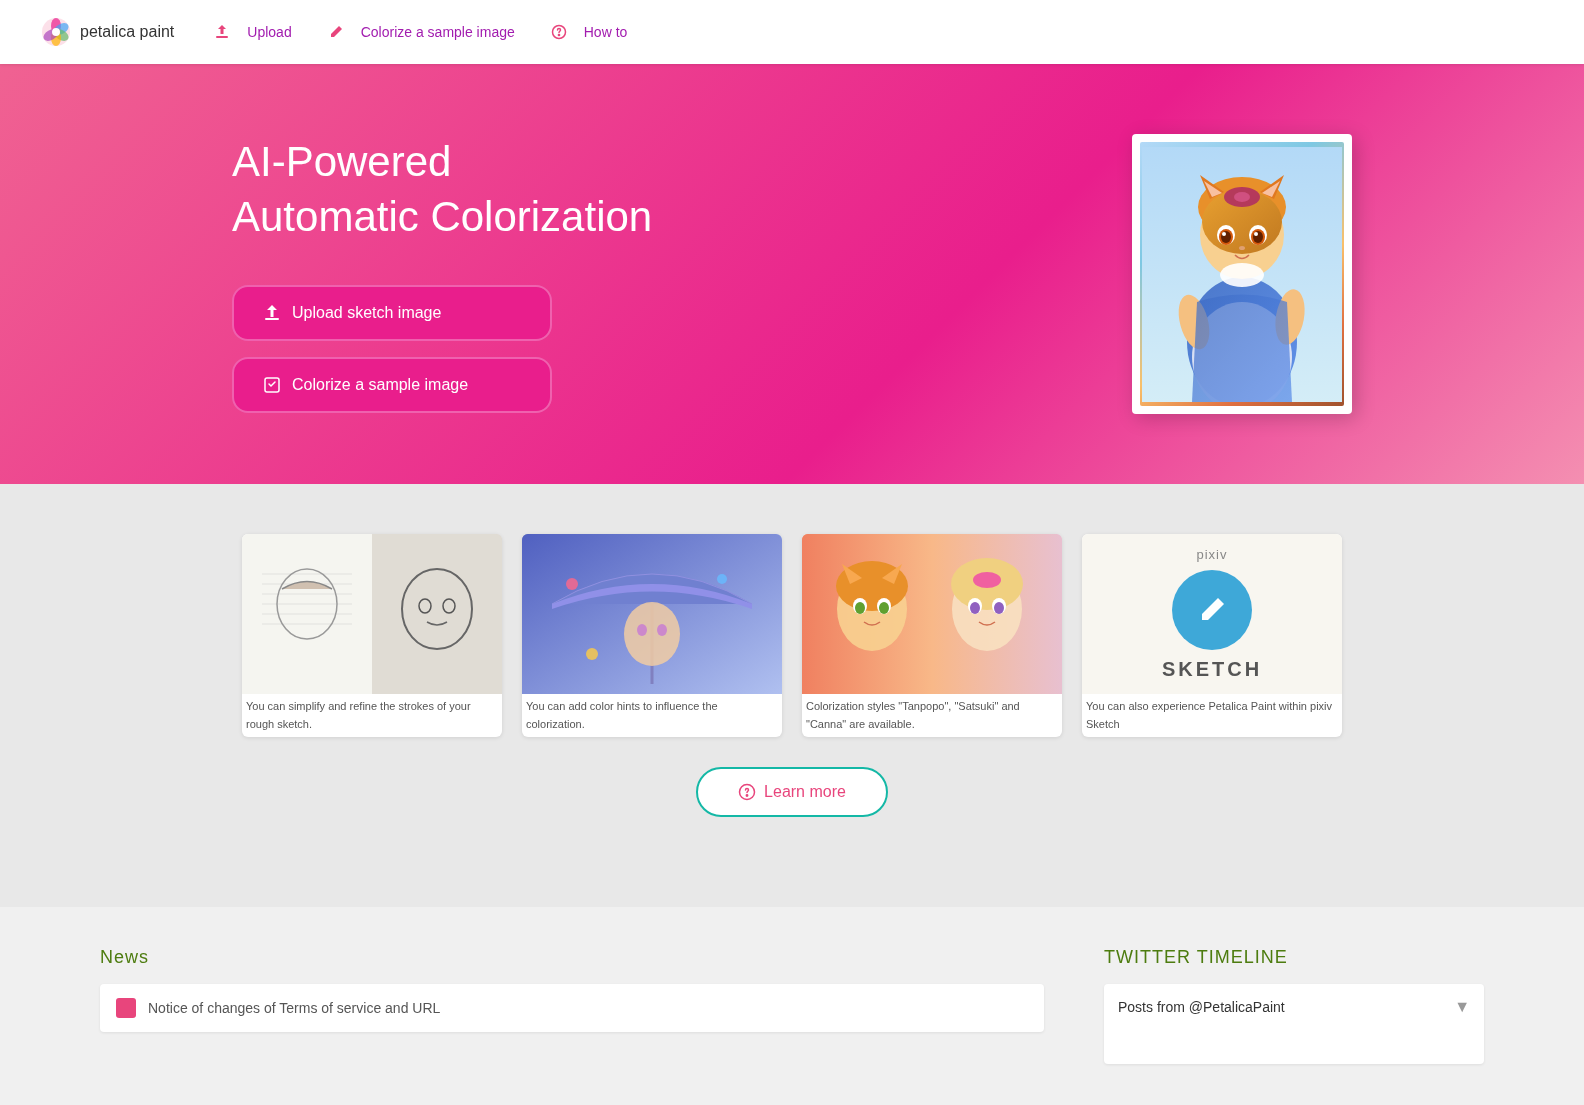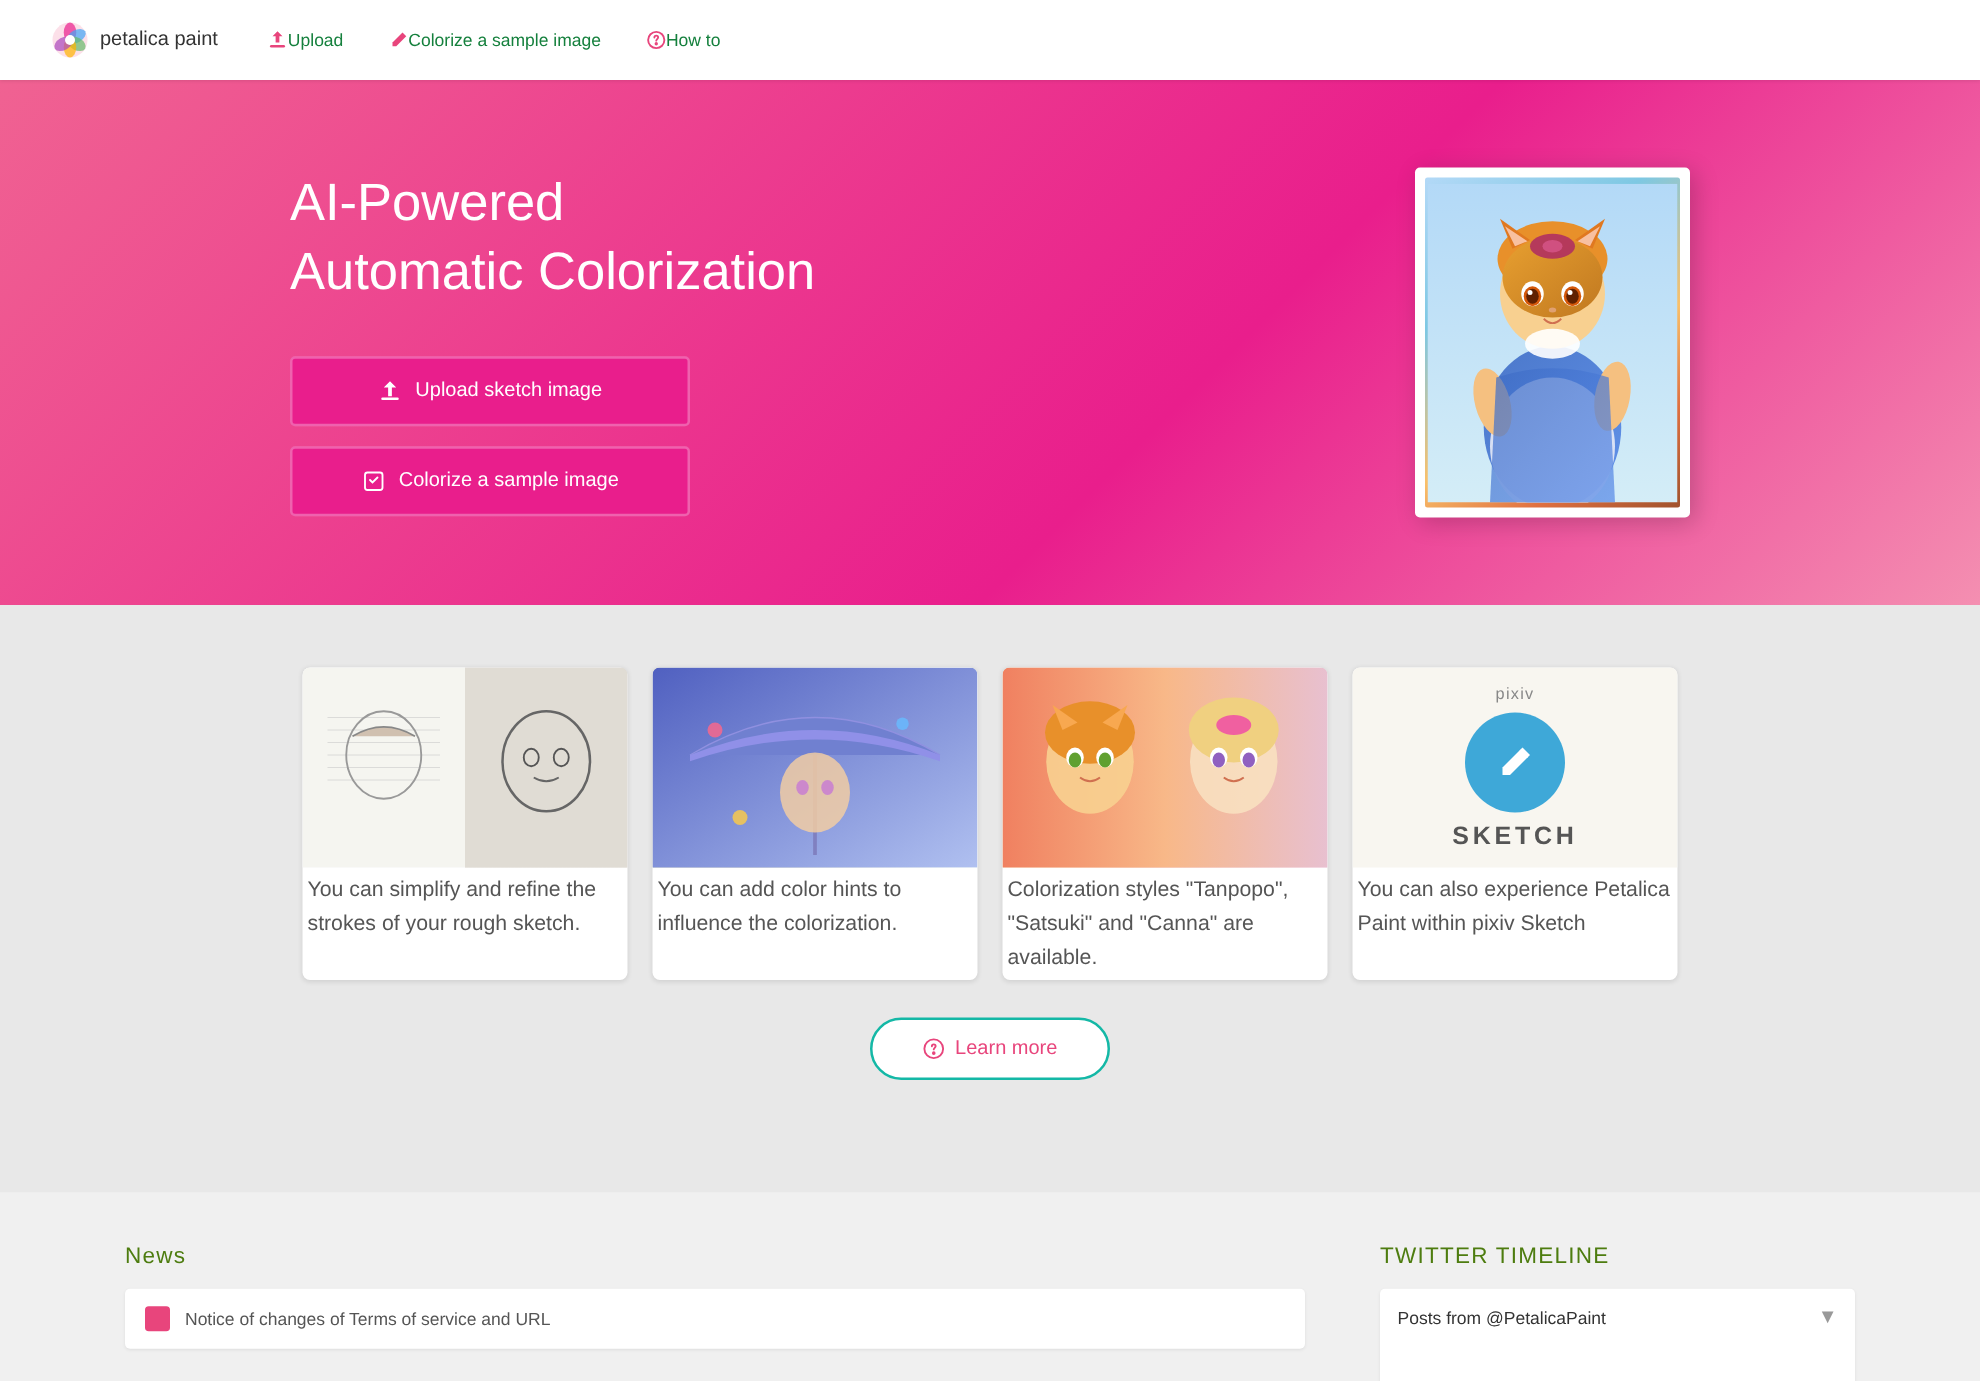--- a/index.html
+++ b/index.html
@@ -33,22 +33,22 @@
     }
     .navbar-links {
       display: flex;
       align-items: center;
       gap: 36px;
       margin-left: 40px;
     }
     .navbar-link {
       display: flex;
       align-items: flex-start;
-      gap: 0;
-      color: #15803d;
+      gap: 17px;
+      color: #a21caf;
       text-decoration: none;
       font-size: 14px;
       cursor: pointer;
     }
 
     
     .hero {
       background: #f06292;
       background: linear-gradient(135deg, #f06292 0%, #e91e8c 60%, #f48fb1 100%);
       padding: 60px 0 60px 0;
@@ -76,25 +76,24 @@
     }
     .hero-buttons {
       display: flex;
       flex-direction: column;
       gap: 16px;
       max-width: 320px;
     }
     .btn-hero {
       display: flex;
       align-items: center;
-      justify-content: center;
       gap: 10px;
       padding: 16px 28px;
       border: none;
-      border-radius: 4px;
+      border-radius: 16px;
       font-size: 16px;
       cursor: pointer;
       font-weight: 500;
     }
     .btn-upload {
       background: #e91e8c;
       color: #fff;
       border: 2px solid rgba(255,255,255,0.3);
     }
     .btn-sample {
@@ -192,21 +191,21 @@
       justify-content: center;
     }
     .pixiv-sketch-label {
       font-size: 20px;
       font-weight: bold;
       color: #555;
       letter-spacing: 3px;
     }
     .card-text {
       padding: 4px;
-      font-size: 17px;
+      font-size: 11px;
       color: #555;
       line-height: 1.6;
     }
 
     
     .learn-more-section {
       display: flex;
       justify-content: center;
       padding: 30px 0 40px 0;
     }

